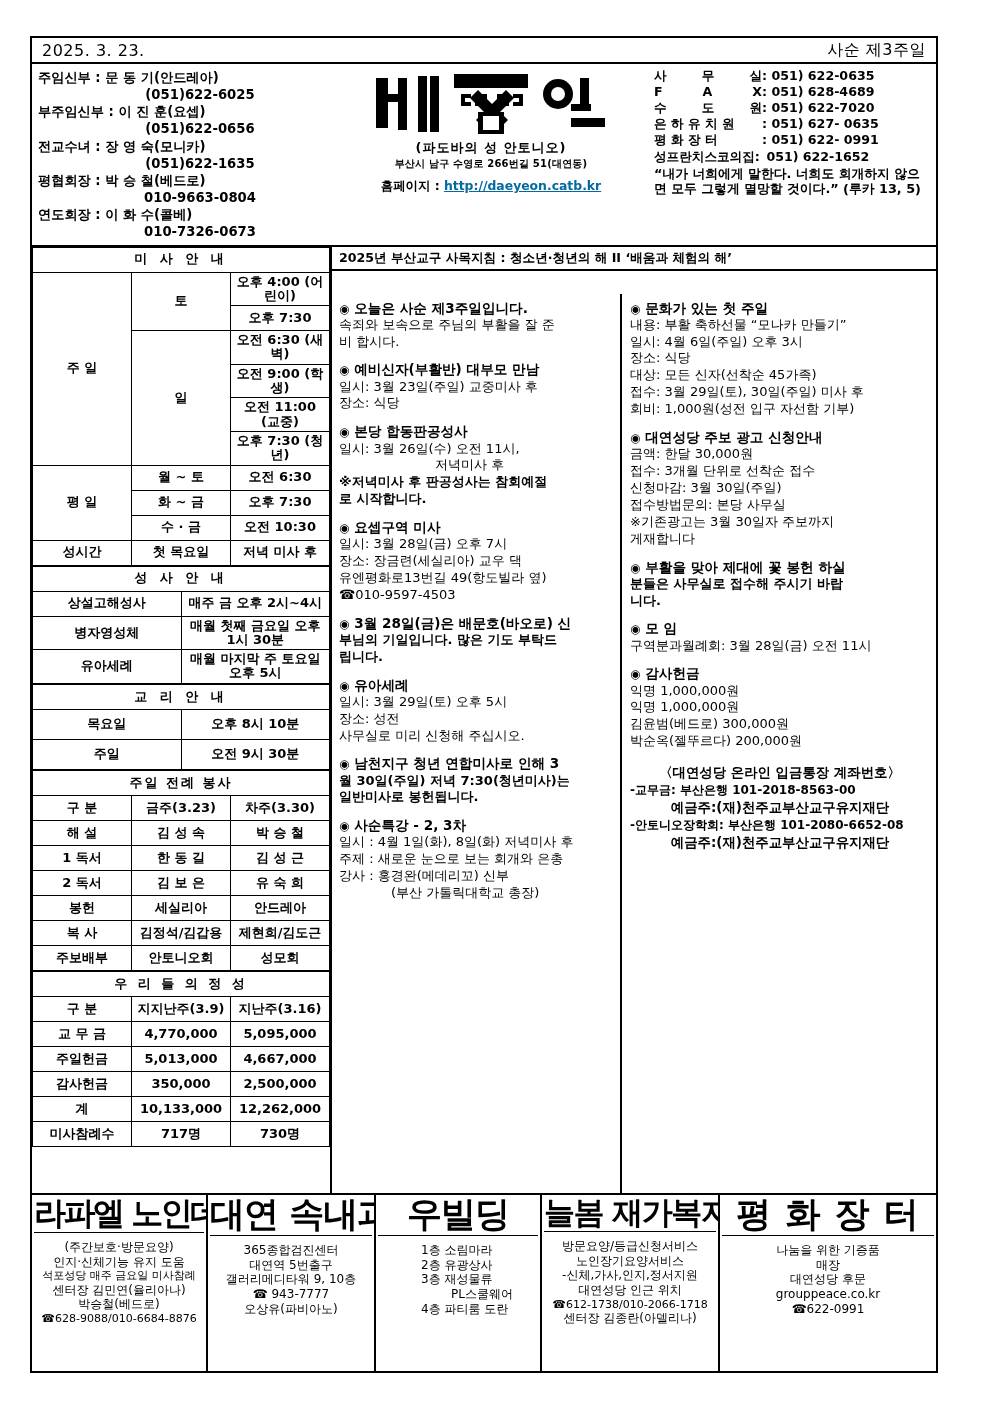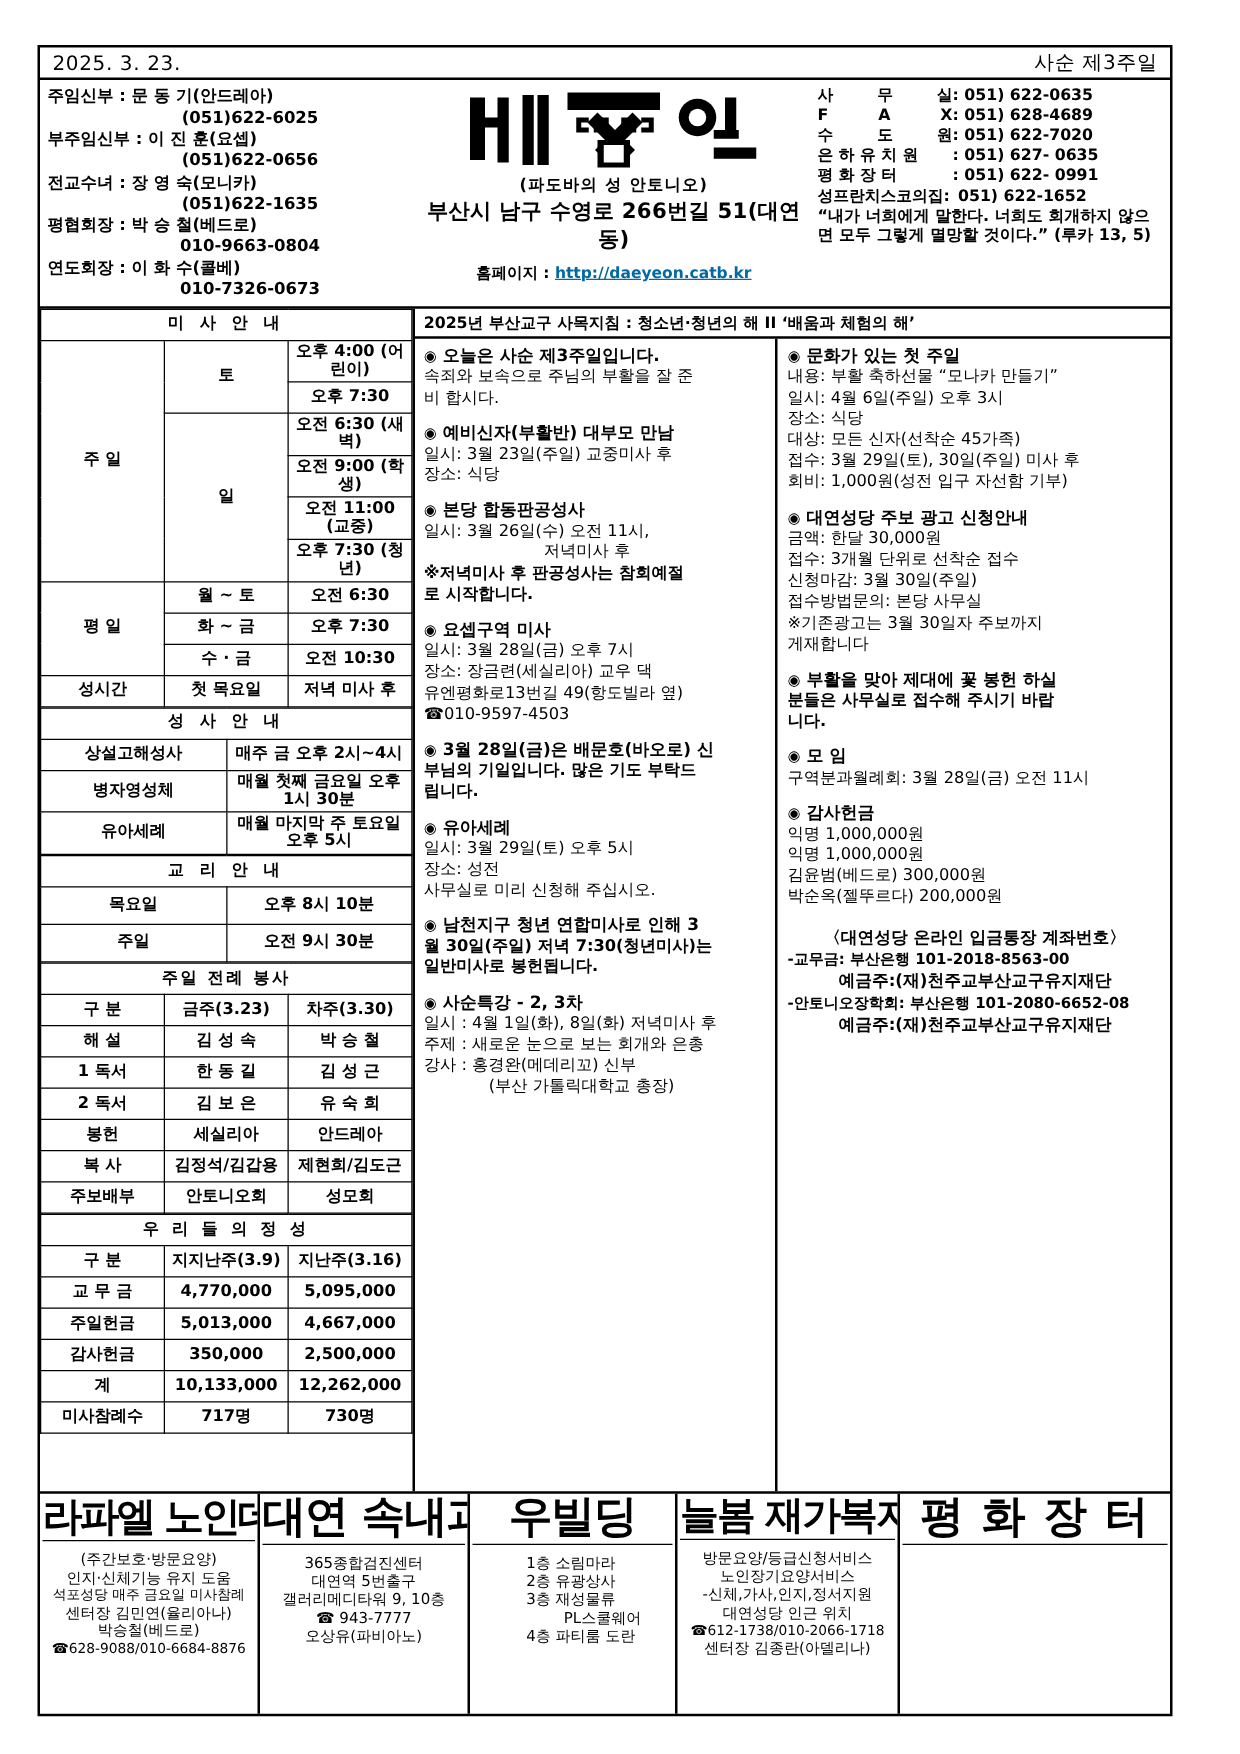--- a/index.html
+++ b/index.html
@@ -15,33 +15,33 @@
 
   
   .masthead{display:flex;border-bottom:2px solid #000;}
   .mh-left{width:300px;padding:5px 4px 4px 6px;box-sizing:border-box;}
   .mh-left .row{font-size:13.2px;font-weight:bold;line-height:1.30;white-space:nowrap;}
   .mh-left .row.ind{text-align:center;padding-left:34px;}
   .mh-mid{flex:1;text-align:center;padding:3px 2px 2px 2px;box-sizing:border-box;}
   .logo{height:74px;display:flex;align-items:center;justify-content:center;gap:6px;}
   .logo svg{display:block;}
   .mh-mid .sub1{font-size:13px;font-weight:bold;letter-spacing:1px;margin-top:-2px;}
-  .mh-mid .sub2{font-size:17px;font-weight:bold;letter-spacing:.2px;}
+  .mh-mid .sub2{font-size:10px;font-weight:bold;letter-spacing:.2px;}
   .mh-mid .hp{font-size:12.4px;font-weight:bold;margin-top:7px;}
   .mh-mid .hp a{color:#0369a1;text-decoration:underline;}
   .mh-right{width:286px;padding:4px 6px 3px 4px;box-sizing:border-box;}
   .mh-right .r{font-size:12.6px;font-weight:bold;line-height:1.28;white-space:nowrap;display:flex;}
   .mh-right .r .lbl{width:108px;display:flex;justify-content:space-between;}
   .mh-right .r .lbl.tight{letter-spacing:0;}
   .mh-right .quote{font-size:12.8px;font-weight:bold;line-height:1.22;margin-top:1px;}
 
   
   .body3{display:flex;flex:1;}
   .colL{width:300px;box-sizing:border-box;border-right:2px solid #000;padding:0;}
-  .colMid{flex:1;box-sizing:border-box;display:flex;flex-direction:column;}
+  .colMid{flex:1;box-sizing:border-box;display:flex;flex-direction:column;gap:23px;}
   .topguide{border-bottom:2px solid #000;font-size:12.6px;font-weight:bold;padding:3px 4px 2px 7px;white-space:nowrap;}
   .midrow{display:flex;flex:1;}
   .colM{width:290px;box-sizing:border-box;border-right:2px solid #000;padding:6px 7px 0 7px;}
   .colR{flex:1;box-sizing:border-box;padding:6px 6px 0 8px;}
 
   
   table.t{border-collapse:collapse;width:100%;table-layout:fixed;}
   table.t td{border:1px solid #000;font-size:13px;font-weight:bold;text-align:center;
     padding:2px 2px;height:20px;line-height:1.1;}
   td.hdr{font-size:15px;letter-spacing:4px;height:25px;border-left:none;border-right:none;}
@@ -503,17 +503,24 @@
         <div>방문요양/등급신청서비스</div>
         <div>노인장기요양서비스</div>
         <div>-신체,가사,인지,정서지원</div>
         <div>대연성당 인근 위치</div>
         <div class="sq phn">☎612-1738/010-2066-1718</div>
         <div>센터장 김종란(아델리나)</div>
       </div>
     </div>
     <div class="ad ad5">
       <div class="name">평 화 장 터</div>
+      <div class="body">
+        <div>나눔을 위한 기증품</div>
+        <div>매장</div>
+        <div>대연성당 후문</div>
+        <div>grouppeace.co.kr</div>
+        <div class="phn">☎622-0991</div>
+      </div>
     </div>
   </div>
 
  </div>
 </div>
 
 </body></html>

